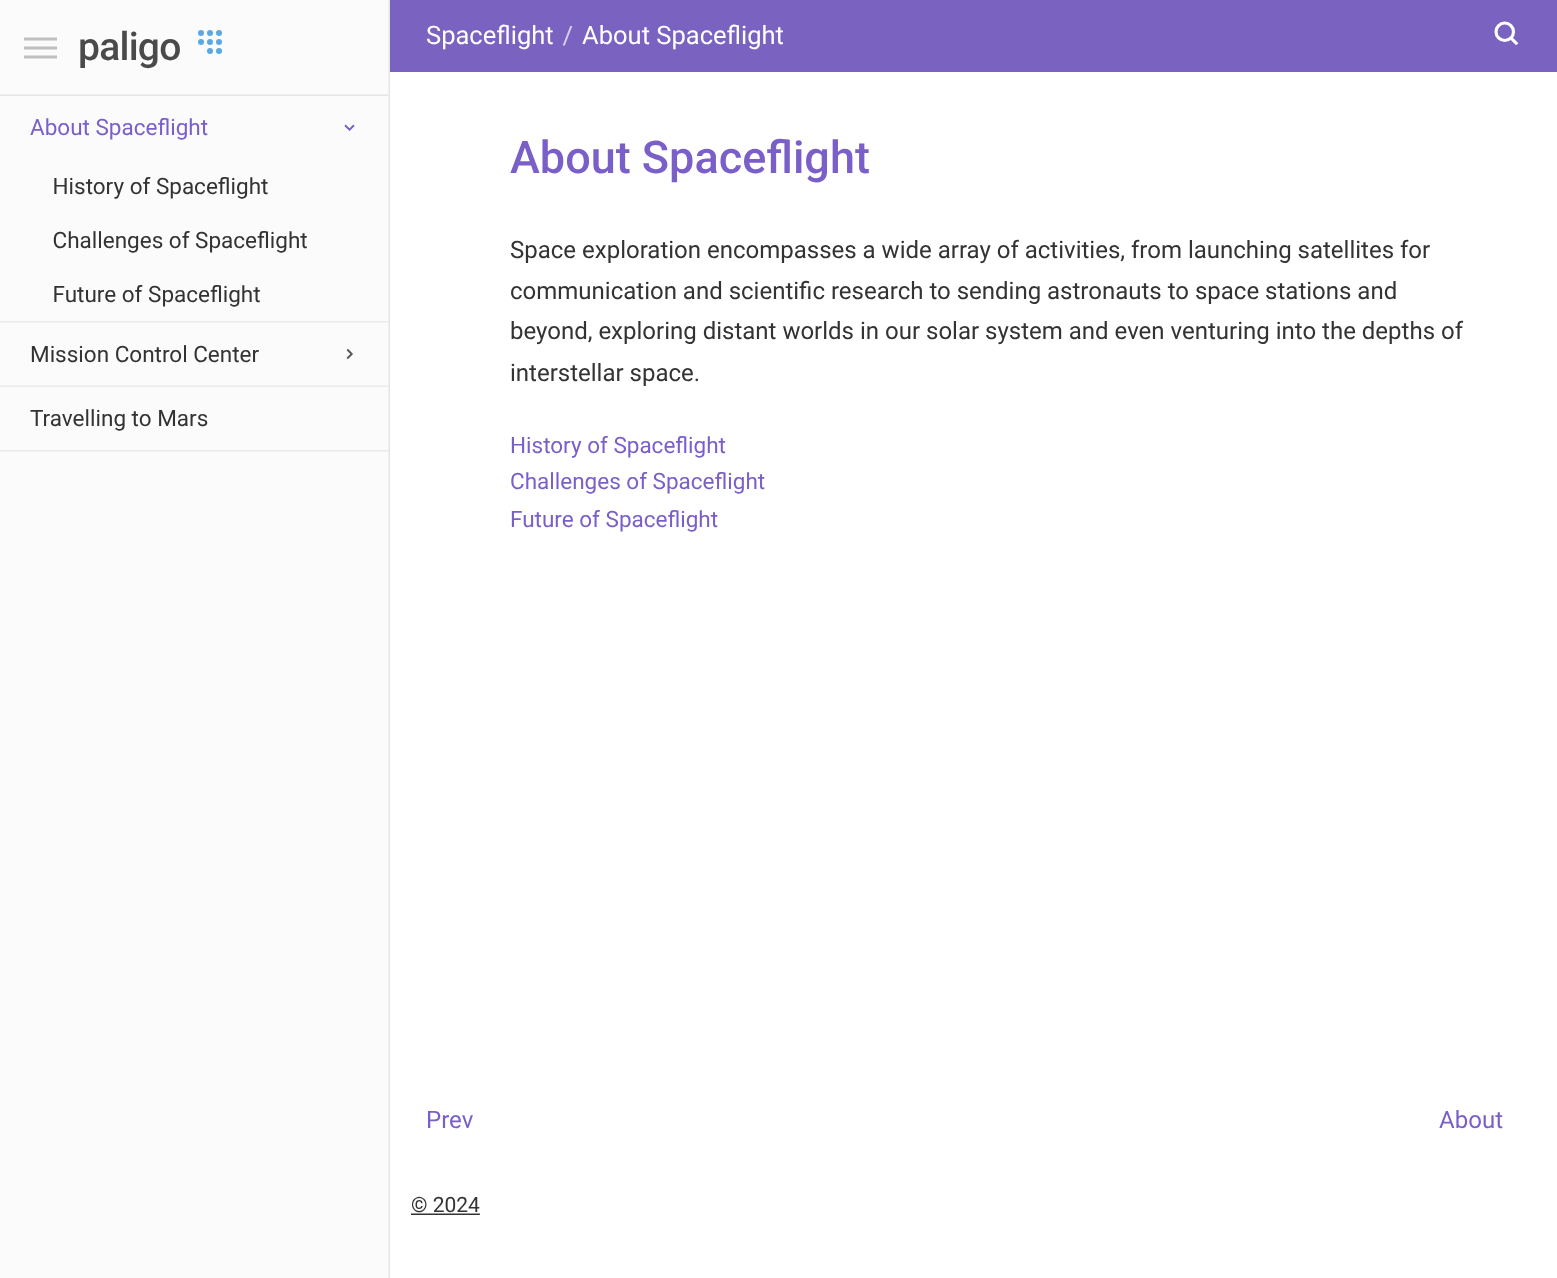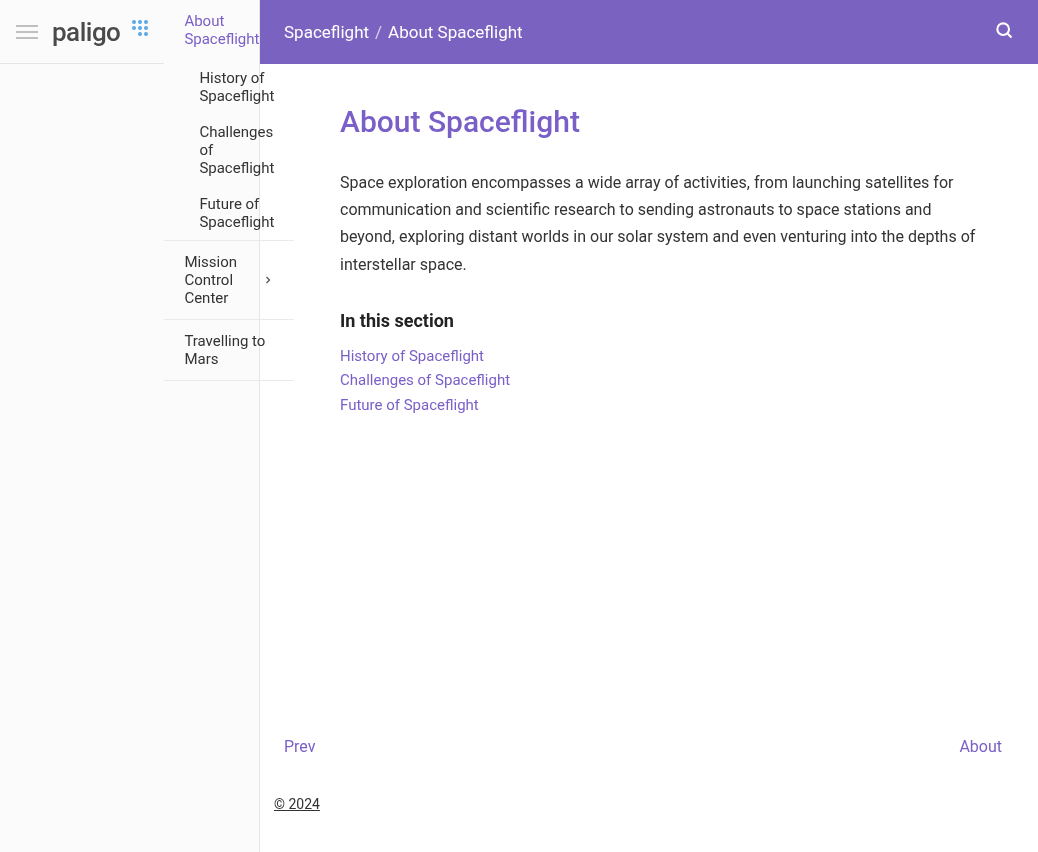--- a/index.html
+++ b/index.html
@@ -6,21 +6,21 @@
   html, body { height: 100%; font-family: -apple-system, BlinkMacSystemFont, "Segoe UI", Roboto, "Helvetica Neue", Arial, sans-serif; }
   body { display: flex; background: #fff; color: #333; }
 
   
   .sidebar {
     width: 260px;
     min-width: 260px;
     background: #fbfbfb;
     border-right: 1px solid #e5e5e5;
     display: flex;
-    flex-direction: row;
+    flex-direction: column;
   }
   .sidebar-header {
     height: 64px;
     display: flex;
     align-items: center;
     padding: 0 16px;
     border-bottom: 1px solid #e5e5e5;
     gap: 14px;
   }
   .hamburger {
@@ -92,21 +92,21 @@
   }
 
   
   .main {
     flex: 1;
     display: flex;
     flex-direction: column;
     min-width: 0;
   }
   .topbar {
-    height: 64px;
+    height: 48px;
     background: #7a62c0;
     color: #fff;
     display: flex;
     align-items: center;
     justify-content: space-between;
     padding: 0 24px;
   }
   .breadcrumb {
     font-size: 17px;
     display: flex;
@@ -248,21 +248,20 @@
           <line x1="21" y1="21" x2="16.5" y2="16.5"></line>
         </svg>
     </span>
   </div>
 
   <div class="content-wrap">
     <div class="content">
       <h1 class="page-title">About Spaceflight</h1>
       <p class="body">Space exploration encompasses a wide array of activities, from launching satellites for communication and scientific research to sending astronauts to space stations and beyond, exploring distant worlds in our solar system and even venturing into the depths of interstellar space.</p>
 
-      <h3 class="section-title">In this section</h3>
       <div class="section-links">
         <a>History of Spaceflight</a>
         <a>Challenges of Spaceflight</a>
         <a>Future of Spaceflight</a>
       </div>
     </div>
   </div>
 
   <nav class="pager">
     <a>Prev</a>

